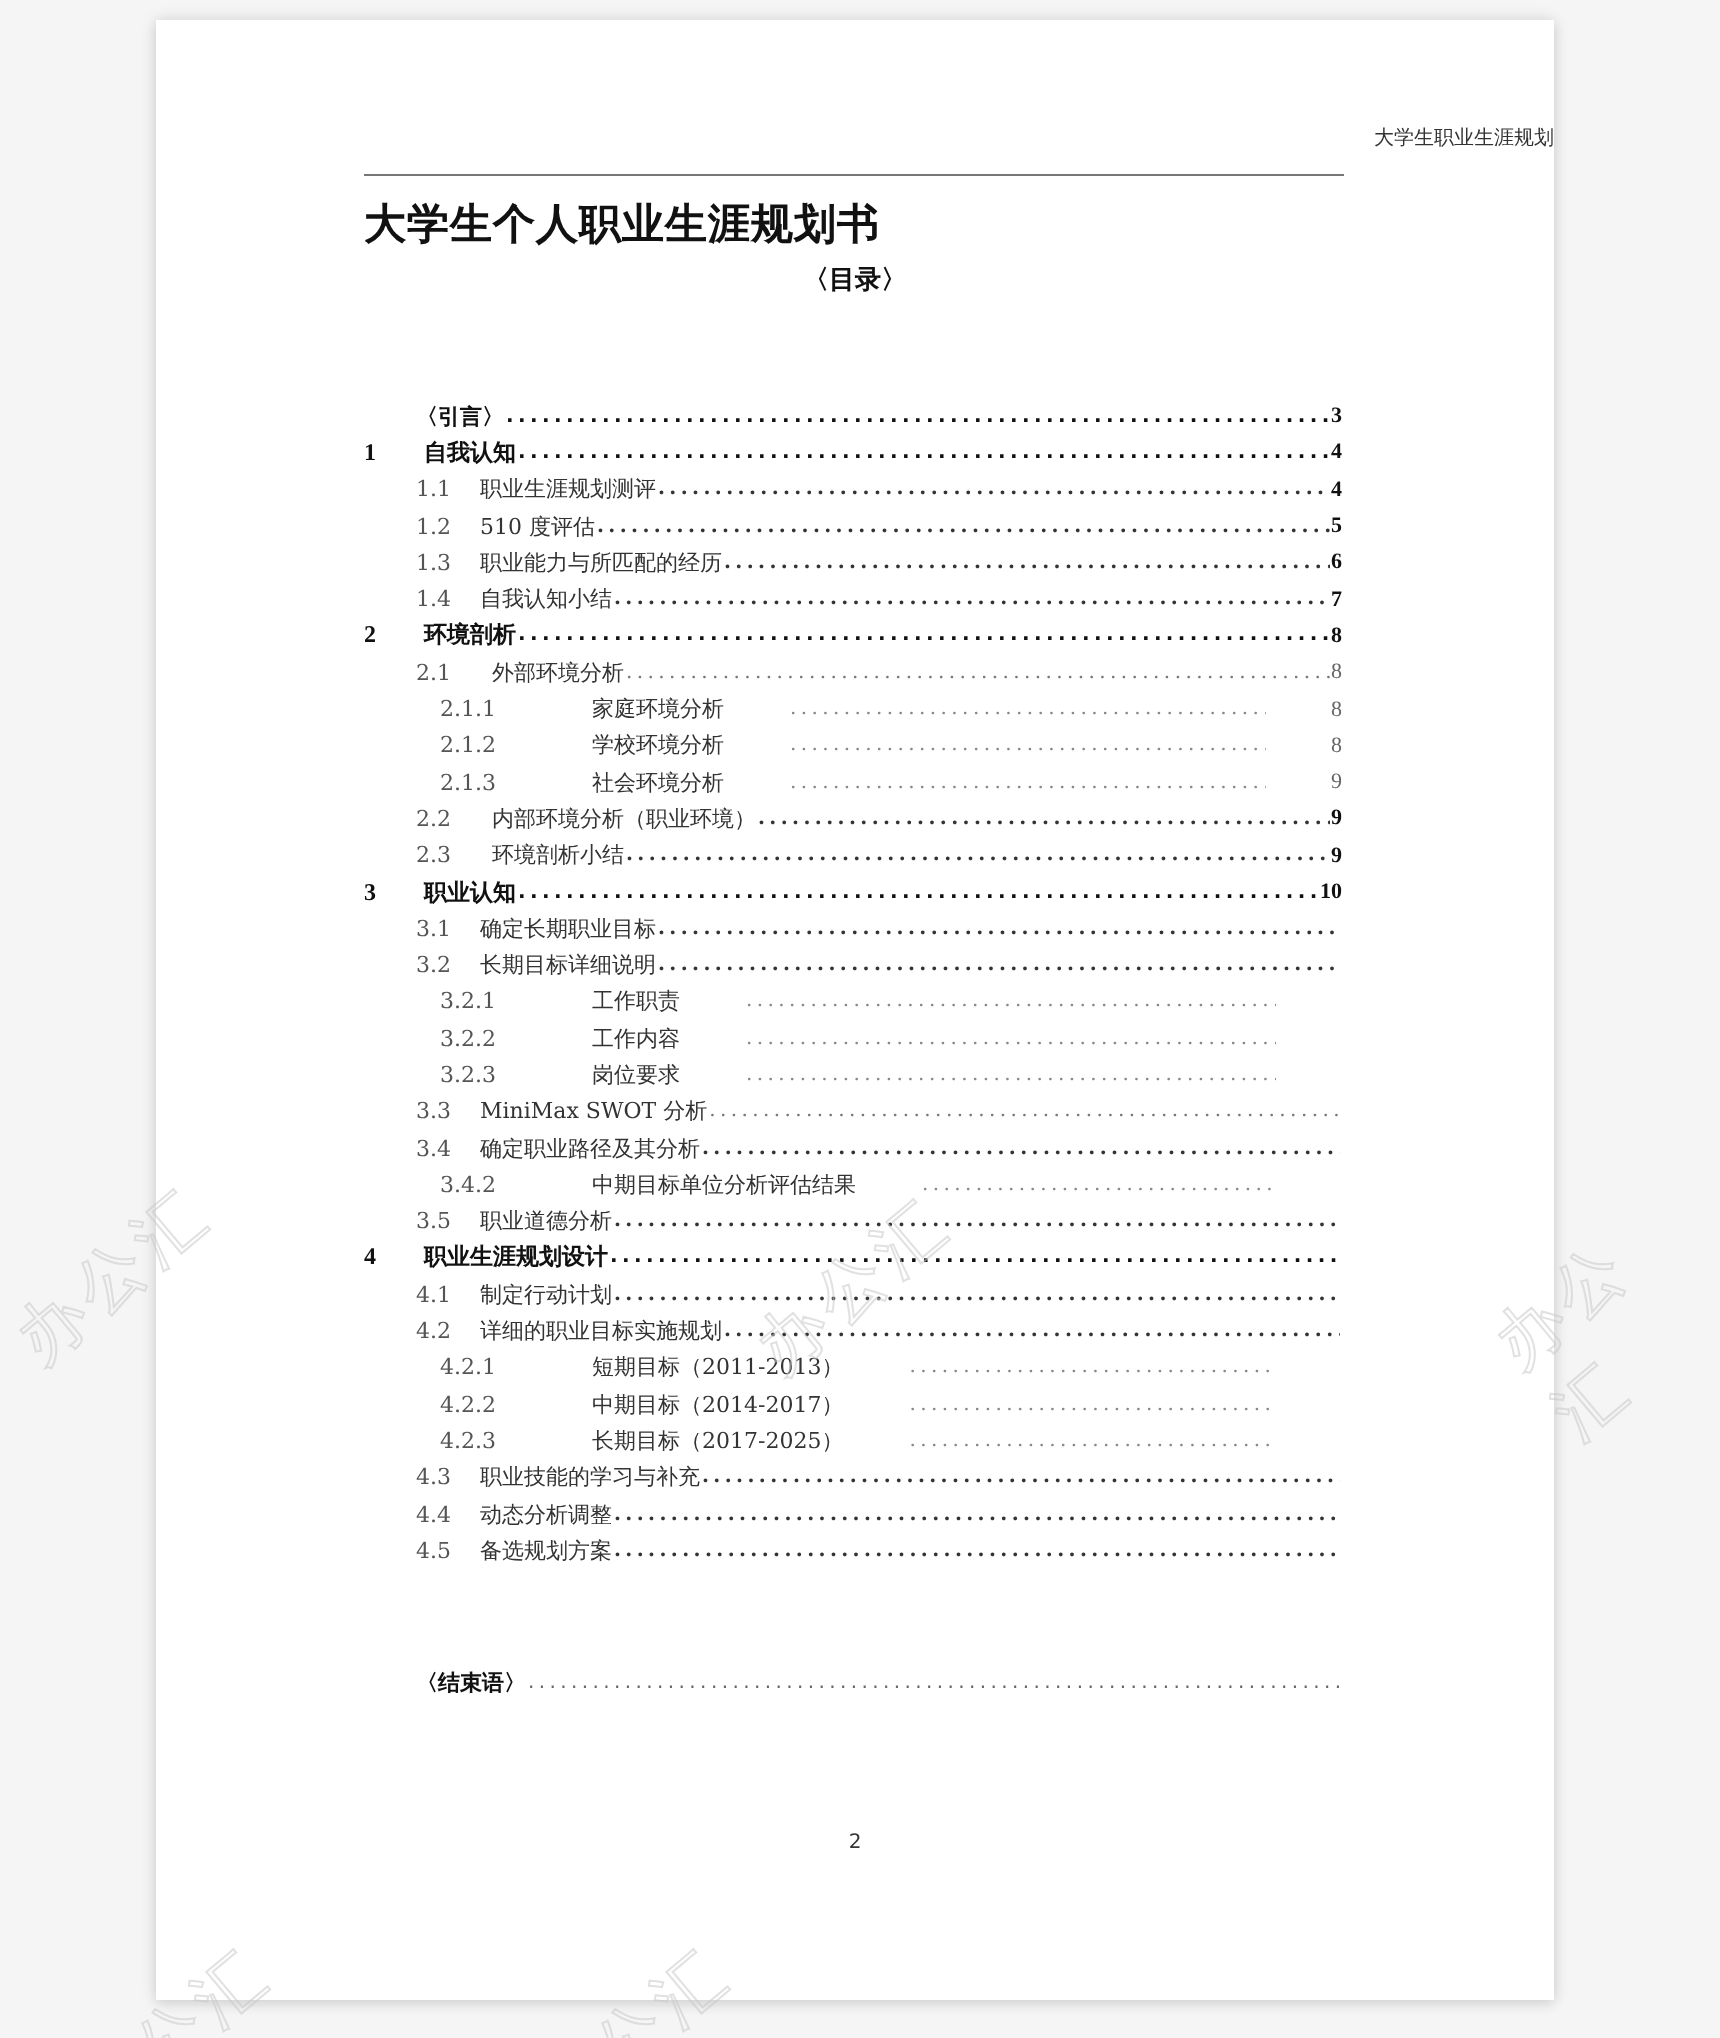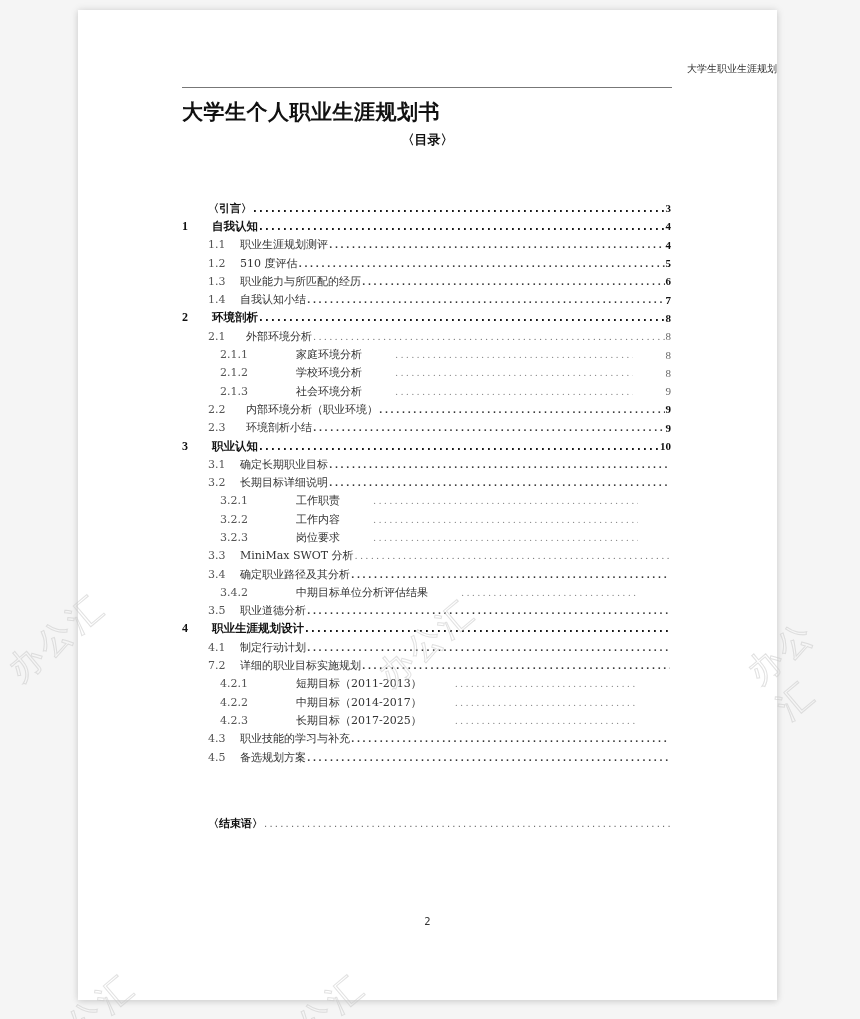--- a/index.html
+++ b/index.html
@@ -236,21 +236,21 @@
         <span class="dots"></span>
         <span class="page-num"></span>
       </div>
     <div class="toc-row lvl1">
         <span class="num">4.1</span>
         <span class="label">制定行动计划</span>
         <span class="dots"></span>
         <span class="page-num"></span>
       </div>
     <div class="toc-row lvl1">
-        <span class="num">7.2</span>
+        <span class="num">4.2</span>
         <span class="label">详细的职业目标实施规划</span>
         <span class="dots"></span>
         <span class="page-num"></span>
       </div>
     <div class="toc-row lvl2">
         <span class="num">4.2.1</span>
         <span class="label">短期目标（2011-2013）</span>
         <span class="dots"></span>
         <span class="page-num"></span>
       </div>
@@ -262,20 +262,26 @@
       </div>
     <div class="toc-row lvl2">
         <span class="num">4.2.3</span>
         <span class="label">长期目标（2017-2025）</span>
         <span class="dots"></span>
         <span class="page-num"></span>
       </div>
     <div class="toc-row lvl1">
         <span class="num">4.3</span>
         <span class="label">职业技能的学习与补充</span>
+        <span class="dots"></span>
+        <span class="page-num"></span>
+      </div>
+    <div class="toc-row lvl1">
+        <span class="num">4.4</span>
+        <span class="label">动态分析调整</span>
         <span class="dots"></span>
         <span class="page-num"></span>
       </div>
     <div class="toc-row lvl1">
         <span class="num">4.5</span>
         <span class="label">备选规划方案</span>
         <span class="dots"></span>
         <span class="page-num"></span>
       </div>
     <div class="toc-row special end-special">

